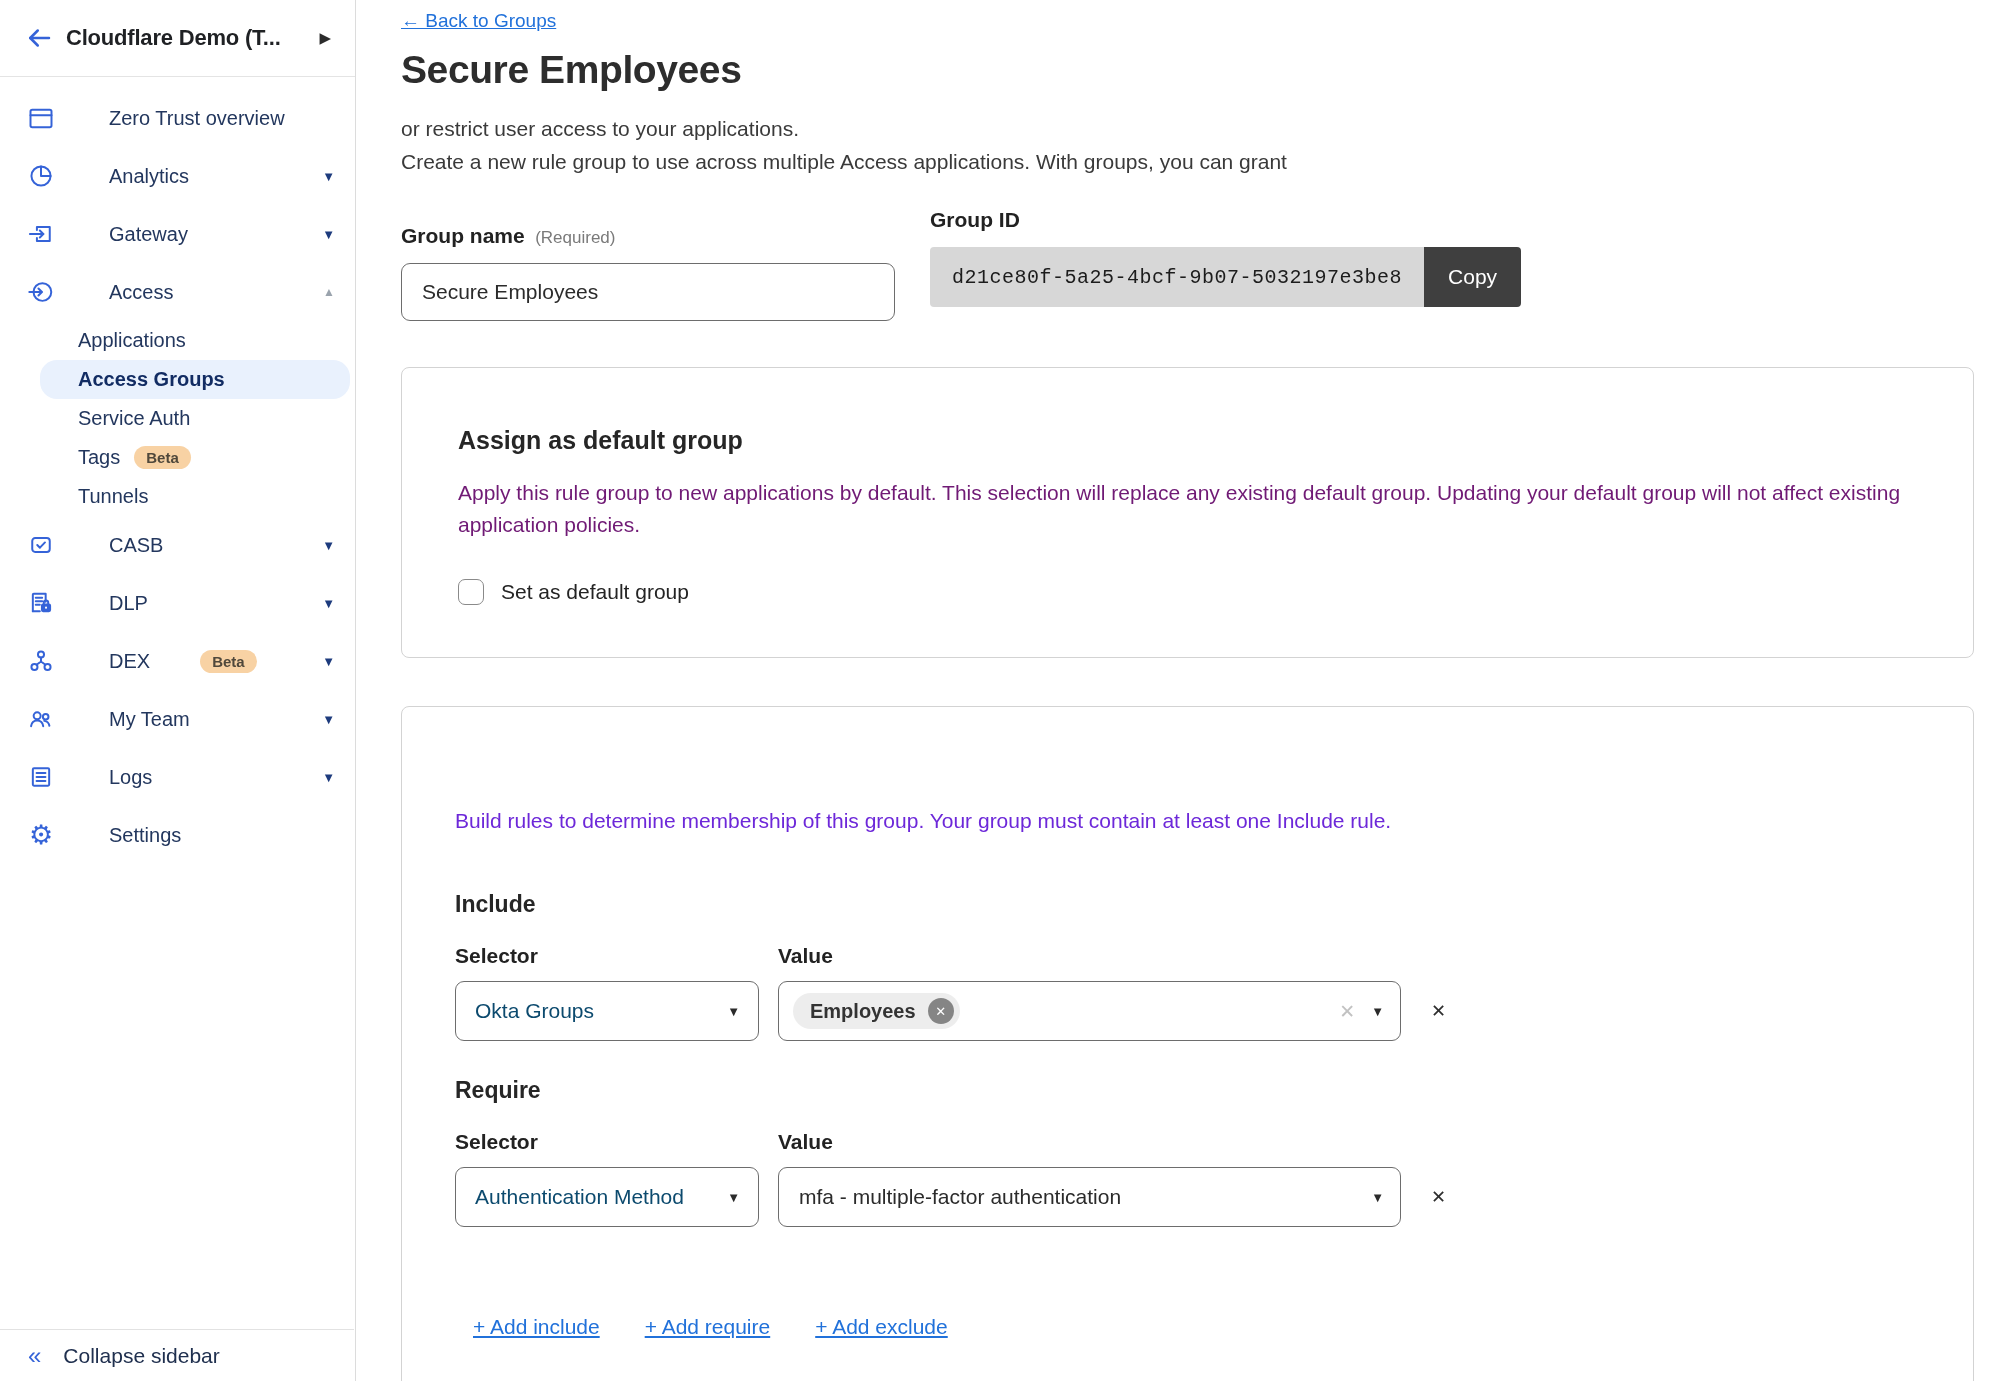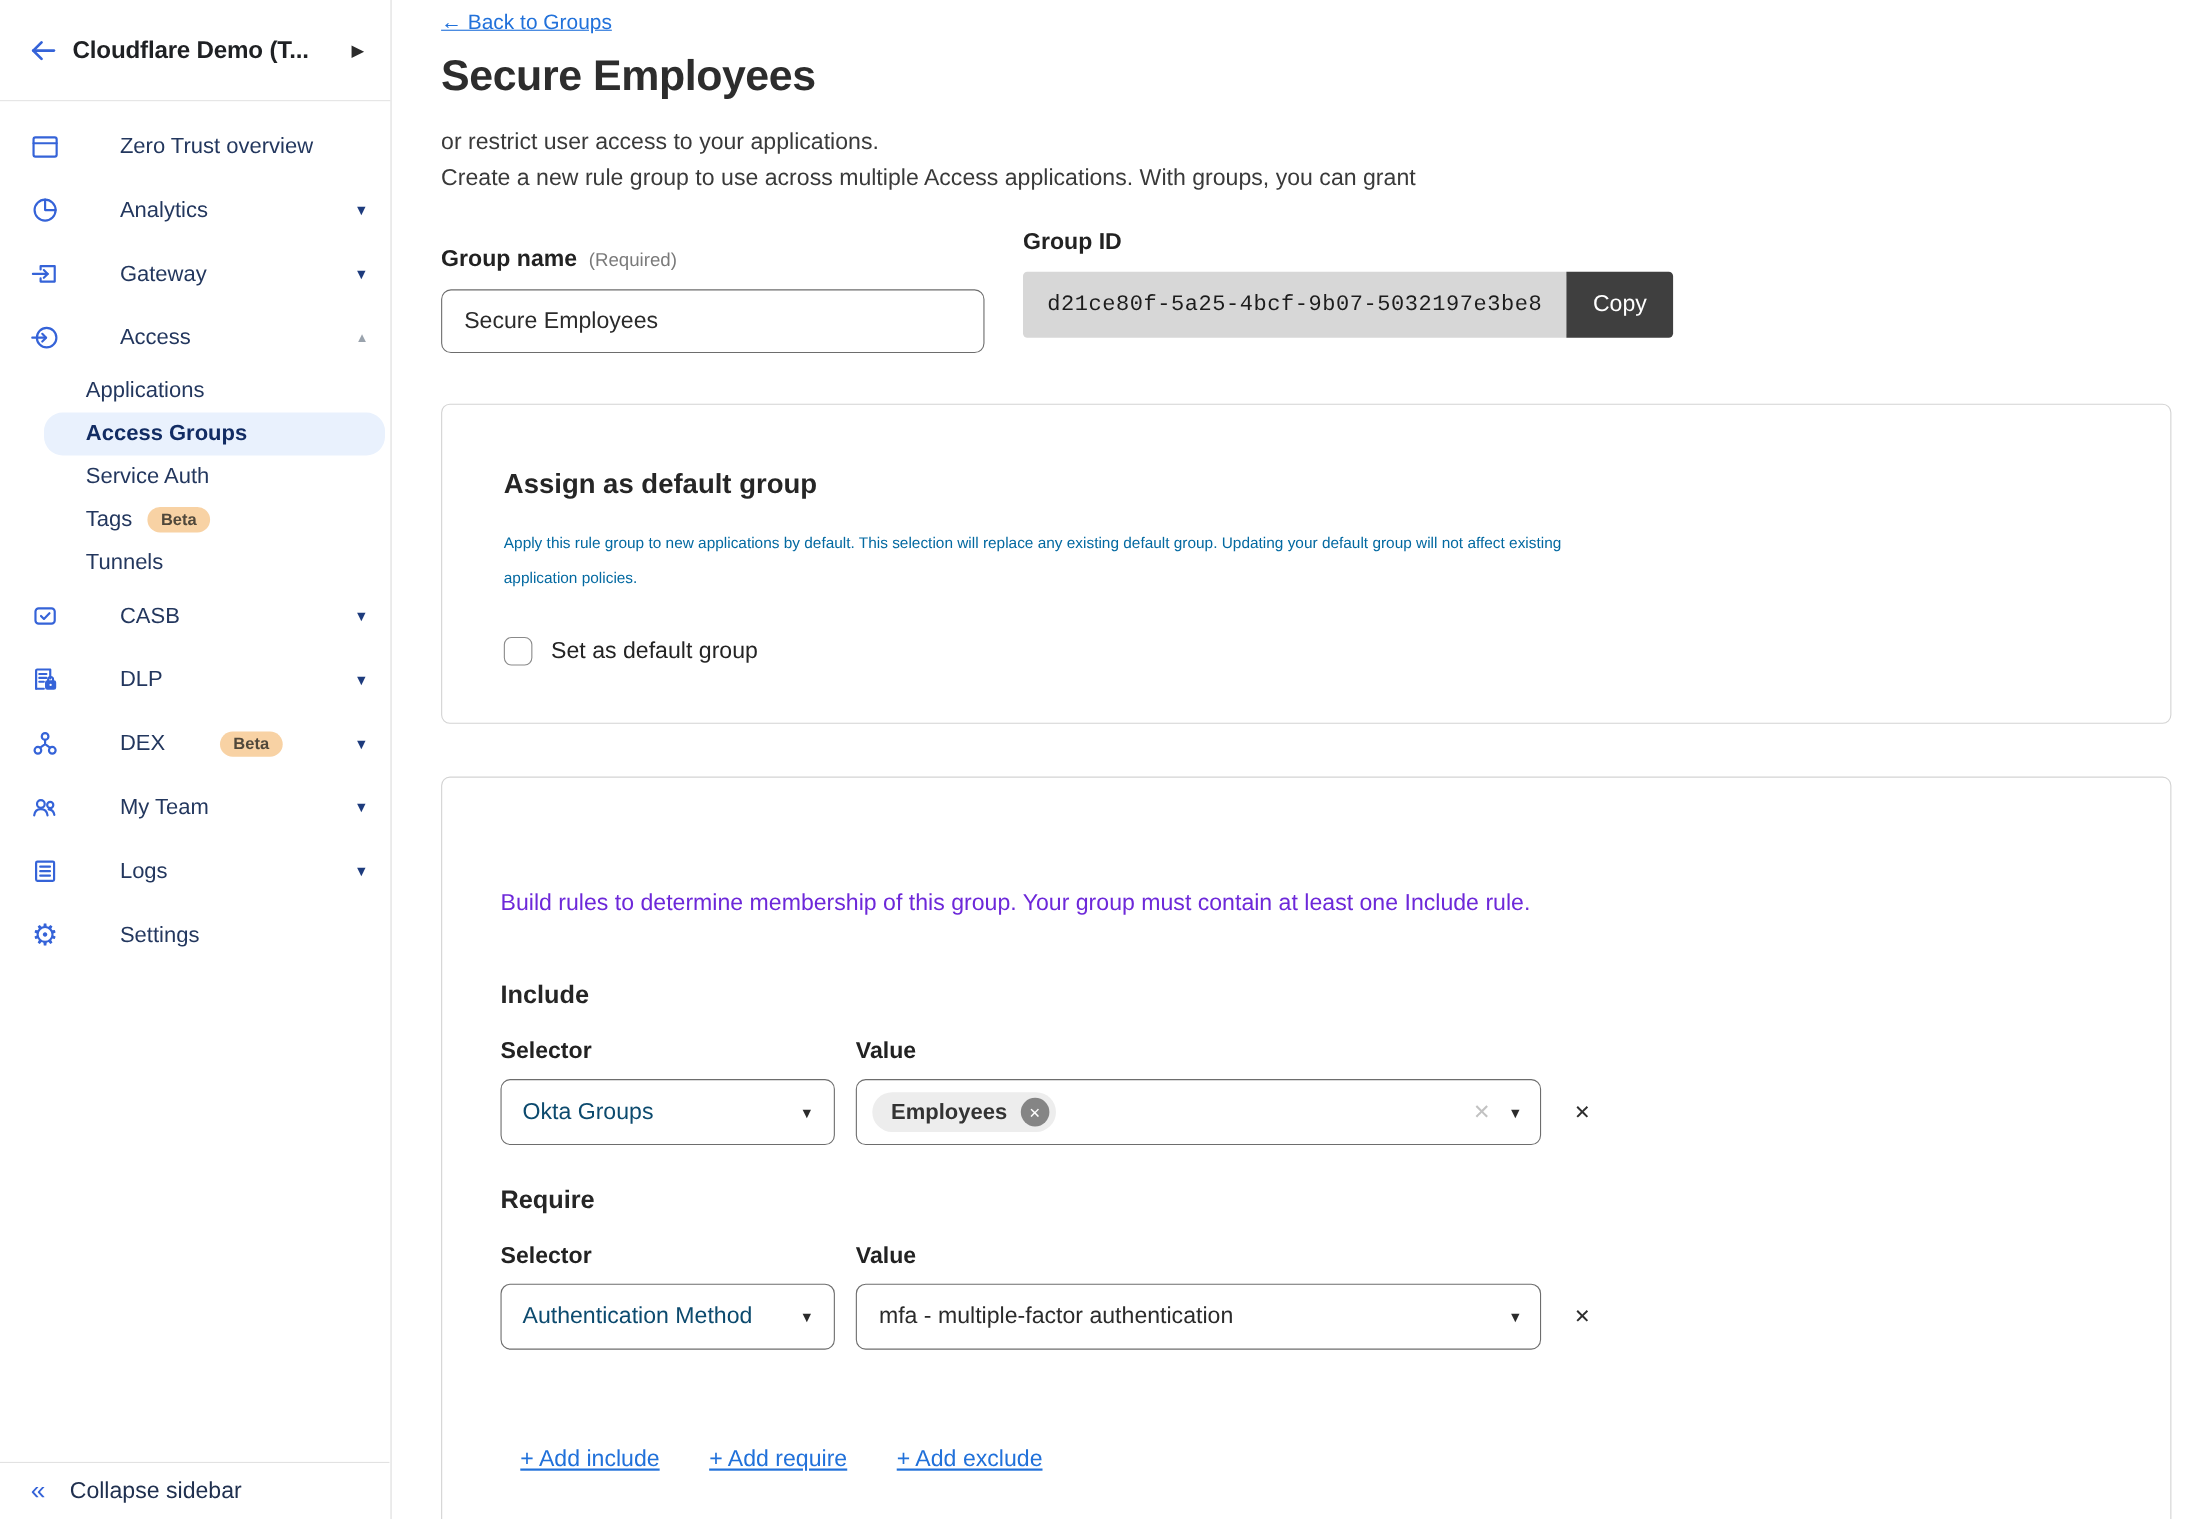--- a/index.html
+++ b/index.html
@@ -3,21 +3,21 @@
 <meta charset="utf-8">
 <style>
   * { margin:0; padding:0; box-sizing:border-box; }
   html,body { background:#fff; }
   body { font-family:"Liberation Sans", sans-serif; color:#262626; }
   .page { position:relative; width:1999px; height:1381px; background:#fff; overflow:hidden; }
 
   
   .sidebar { position:absolute; left:0; top:0; width:356px; height:1381px; background:#fff;
              border-right:1px solid #dcdcdc; z-index:2; }
-  .sb-header { height:92px; display:flex; align-items:center; padding:0 16px 0 24px;
+  .sb-header { height:77px; display:flex; align-items:center; padding:0 16px 0 24px;
                border-bottom:1px solid #e4e4e4; }
   .sb-back { width:30px; height:30px; flex:0 0 auto; display:flex; align-items:center; justify-content:center; cursor:pointer; }
   .sb-title { margin-left:12px; flex:1 1 auto; font-size:22px; font-weight:700; color:#1f2124;
               white-space:nowrap; overflow:hidden; letter-spacing:-0.2px; }
   .sb-expand { flex:0 0 auto; font-size:15px; color:#2b2b2b; margin-right:8px; cursor:pointer; }
 
   .sb-nav { padding-top:12px; }
   .sb-item { position:relative; height:58px; display:flex; align-items:center; padding-left:26px; cursor:pointer;gap:36px; }
   .sb-item .ic { width:30px; height:30px; display:flex; align-items:center; justify-content:center; flex:0 0 auto; }
   .sb-item .lbl { margin-left:17px; font-size:20px; color:#23375e; }
@@ -57,21 +57,21 @@
   .gid-box { margin-top:15px; display:flex; height:60px; }
   .gid-value { background:#d7d7d7; border-radius:4px 0 0 4px; display:flex; align-items:center;
                padding:0 22px; font-family:"Liberation Mono", monospace; font-size:20px; color:#1c1c1c; letter-spacing:0.5px; }
   .copy-btn { background:#3f3f3f; color:#fff; border:none; border-radius:0 4px 4px 0; font-family:"Liberation Sans", sans-serif;
               font-size:21px; padding:0 24px; cursor:pointer; }
 
   .card { width:1573px; border:1px solid #d3d3d3; border-radius:8px; background:#fff; }
   .card1 { margin-top:46px; padding:58px 56px 52px 56px; }
   .card2 { margin-top:48px; padding:54px 53px 0 53px; height:780px; }
   .card-h2 { font-size:25px; font-weight:700; color:#262626; }
-  .card-body { margin-top:22px; font-size:14px; color:#0369a1; line-height:32px; }
+  .card-body { margin-top:22px; font-size:21px; color:#701a75; line-height:32px; }
   .chk-row { margin-top:38px; display:flex; align-items:center; }
   .chk { appearance:none; -webkit-appearance:none; width:26px; height:26px; border:1.5px solid #8a8a8a;
          border-radius:7px; background:#fff; cursor:pointer; flex:0 0 auto; }
   .chk-label { margin-left:17px; font-size:21px; color:#242424; }
 
   .crit-body { margin-top:48px; font-size:21px; color:#6d28d9; }
   .rule-h3 { margin-top:58px; font-size:23px; font-weight:700; color:#262626; }
   .rule-h3.require { margin-top:36px; }
   .rule-labels { margin-top:26px; display:flex; }
   .rule-label-sel { width:323px; font-size:21px; font-weight:700; color:#222; }

